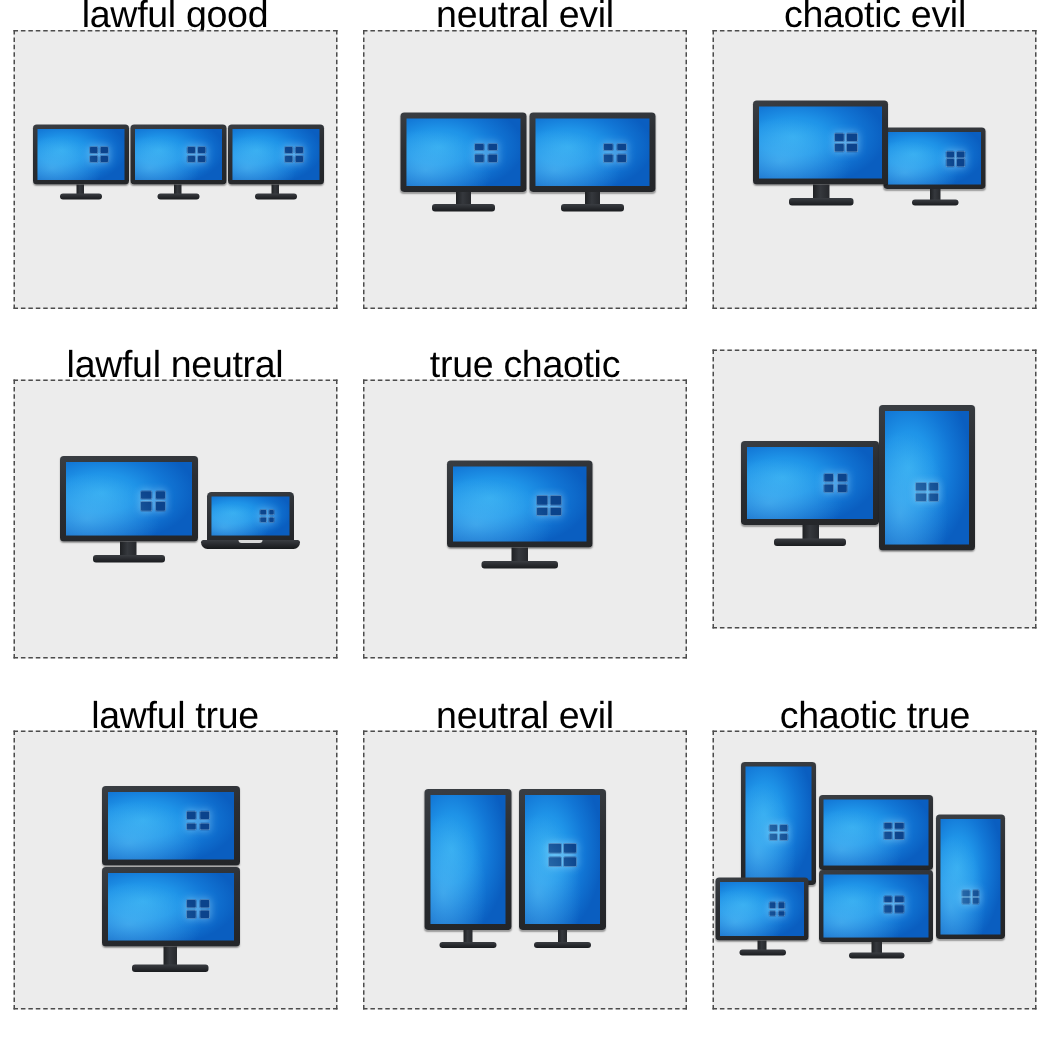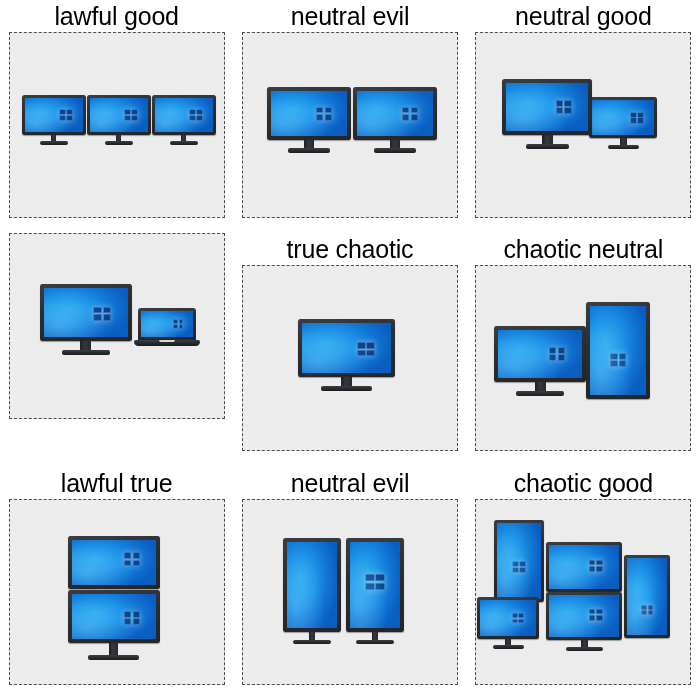--- a/index.html
+++ b/index.html
@@ -27,21 +27,21 @@
     display: flex;
     flex-direction: column;
     align-items: center;
   }
   .cell-title {
     font-size: 25px;
     line-height: 30px;
     color: #000000;
     text-align: center;
     white-space: nowrap;
-    height: 32px;
+    height: 20px;
     display: flex;
     align-items: center;
     justify-content: center;
     letter-spacing: -0.2px;
   }
   .panel {
     position: relative;
     width: 216px;
     height: 186px;
     border: 1.5px dashed #4c4c4c;
@@ -222,21 +222,21 @@
           </div>
           <div class="neck" style="left:44%;top:100%;width:12%;height:9px;"></div>
           <div class="base" style="left:25%;top:calc(100% + 8px);width:50%;height:4.5px;"></div>
         </div>
 
       </div>
     </div>
   </div>
 
   <div class="cell">
-    <div class="cell-title">neutral good</div>
+    <div class="cell-title">chaotic evil</div>
     <div class="panel">
       <div class="stage">
 
         <div class="mon" style="left:26px;top:46px;width:90px;height:56px;z-index:2;">
           <div class="bezel">
             <div class="screen">
               <div class="logo" style="left:70%;top:50%;width:16px;height:13px;">
                   <i></i>
                   <i></i>
                   <i></i>
@@ -261,20 +261,21 @@
           </div>
           <div class="neck" style="left:45%;top:100%;width:10%;height:8px;"></div>
           <div class="base" style="left:27%;top:calc(100% + 7px);width:46%;height:4px;"></div>
         </div>
 
       </div>
     </div>
   </div>
 
   <div class="cell">
+    <div class="cell-title">lawful neutral</div>
     <div class="panel">
       <div class="stage">
 
         <div class="mon" style="left:30px;top:50px;width:92px;height:57px;">
           <div class="bezel">
             <div class="screen">
               <div class="logo" style="left:70%;top:52%;width:17px;height:14px;">
                   <i></i>
                   <i></i>
                   <i></i>
@@ -323,21 +324,20 @@
           </div>
           <div class="neck" style="left:44%;top:100%;width:12%;height:10px;"></div>
           <div class="base" style="left:24%;top:calc(100% + 9px);width:52%;height:5px;"></div>
         </div>
 
       </div>
     </div>
   </div>
 
   <div class="cell">
-    <div class="cell-title">chaotic neutral</div>
     <div class="panel">
       <div class="stage">
 
         <div class="mon" style="left:18px;top:60px;width:92px;height:56px;z-index:1;">
           <div class="bezel">
             <div class="screen">
               <div class="logo" style="left:70%;top:50%;width:16px;height:13px;">
                   <i></i>
                   <i></i>
                   <i></i>
@@ -429,21 +429,21 @@
           </div>
           <div class="neck" style="left:44%;top:100%;width:12%;height:9px;"></div>
           <div class="base" style="left:18%;top:calc(100% + 8px);width:64%;height:4.5px;"></div>
         </div>
 
       </div>
     </div>
   </div>
 
   <div class="cell">
-    <div class="cell-title">chaotic good</div>
+    <div class="cell-title">chaotic true</div>
     <div class="panel">
       <div class="stage">
 
         <div class="mon" style="left:18px;top:20px;width:50px;height:82px;z-index:2;">
           <div class="bezel">
             <div class="screen thin">
               <div class="logo" style="left:50%;top:58%;width:13px;height:11px;">
                   <i></i>
                   <i></i>
                   <i></i>

